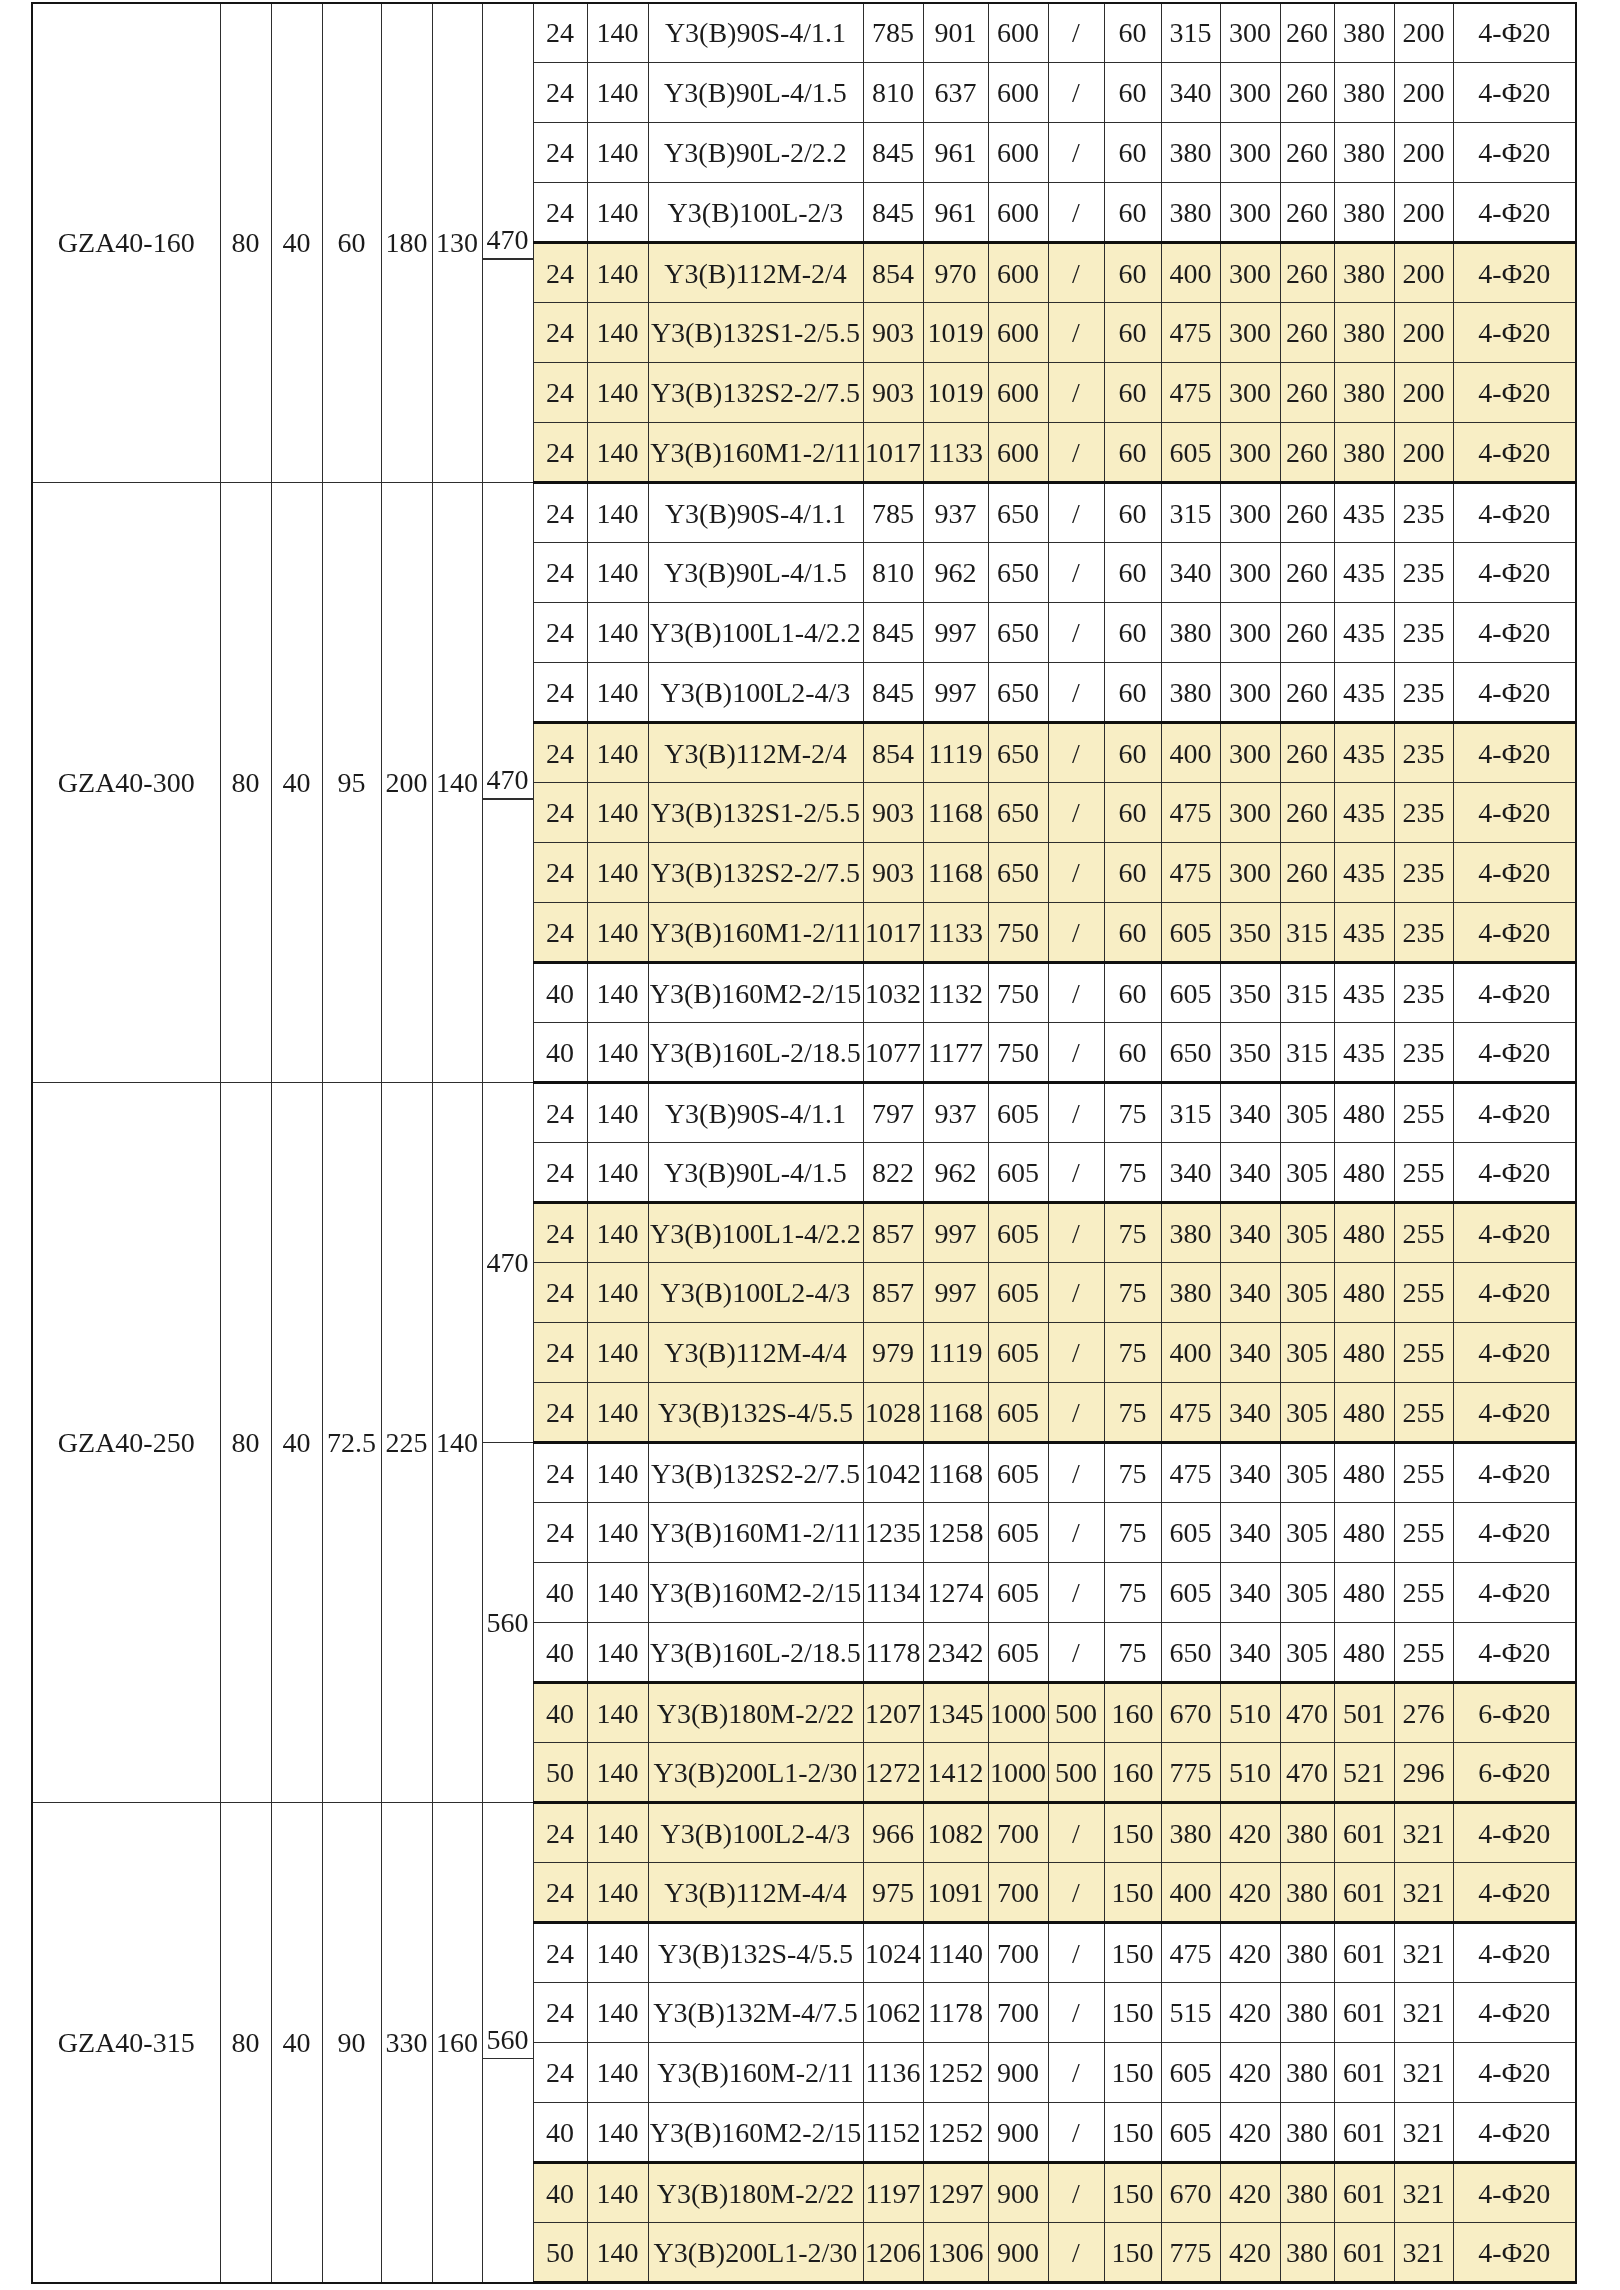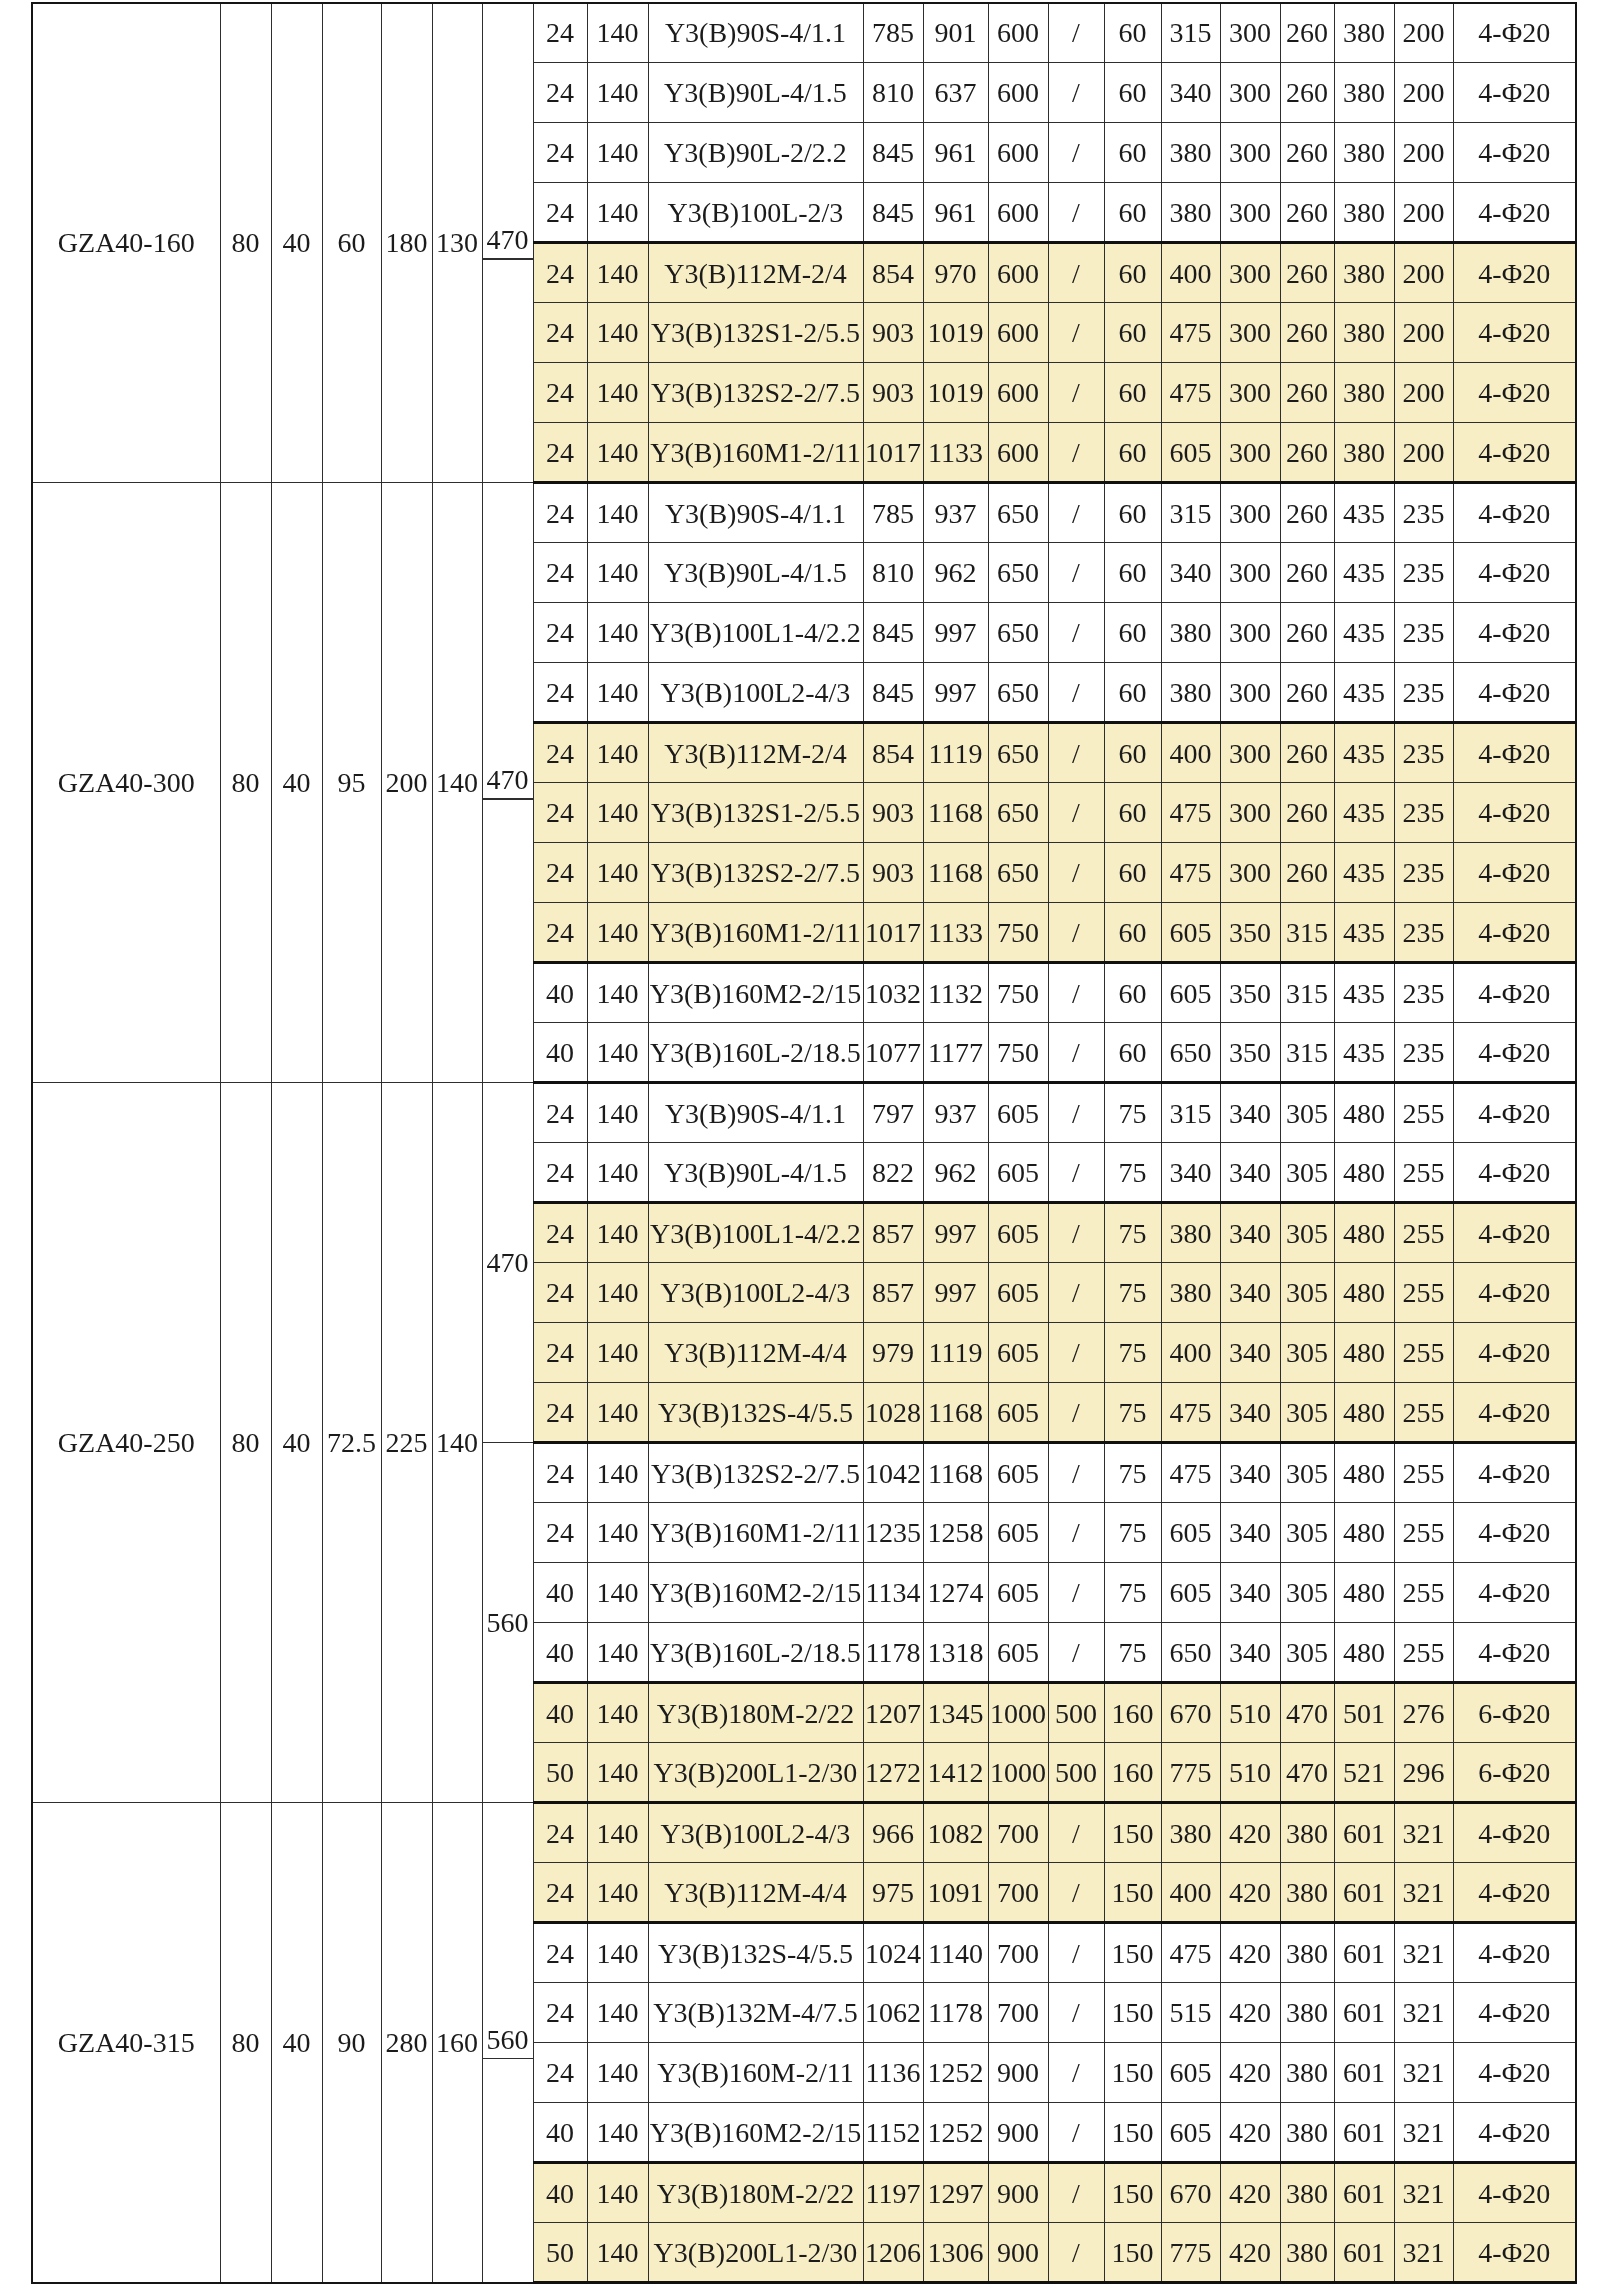--- a/index.html
+++ b/index.html
@@ -528,21 +528,21 @@
           <td class="d">305</td>
           <td class="d">480</td>
           <td class="d">255</td>
           <td class="d">4-Φ20</td>
         </tr>
         <tr class="thick">
           <td class="d">40</td>
           <td class="d">140</td>
           <td class="d motor">Y3(B)160L-2/18.5</td>
           <td class="d">1178</td>
-          <td class="d">1318</td>
+          <td class="d">2342</td>
           <td class="d">605</td>
           <td class="d">/</td>
           <td class="d">75</td>
           <td class="d">650</td>
           <td class="d">340</td>
           <td class="d">305</td>
           <td class="d">480</td>
           <td class="d">255</td>
           <td class="d">4-Φ20</td>
         </tr>
@@ -576,21 +576,21 @@
           <td class="d">470</td>
           <td class="d">521</td>
           <td class="d">296</td>
           <td class="d">6-Φ20</td>
         </tr>
         <tr class="hl">
           <td class="m" rowspan="8">GZA40-315</td>
           <td class="m" rowspan="8">80</td>
           <td class="m" rowspan="8">40</td>
           <td class="m" rowspan="8">90</td>
-          <td class="m" rowspan="8">280</td>
+          <td class="m" rowspan="8">330</td>
           <td class="m" rowspan="8">160</td>
           <td class="m shaft" rowspan="8">
             <span class="shaft-val">560</span>
             <span class="shaft-tick"></span>
           </td>
           <td class="d">24</td>
           <td class="d">140</td>
           <td class="d motor">Y3(B)100L2-4/3</td>
           <td class="d">966</td>
           <td class="d">1082</td>

